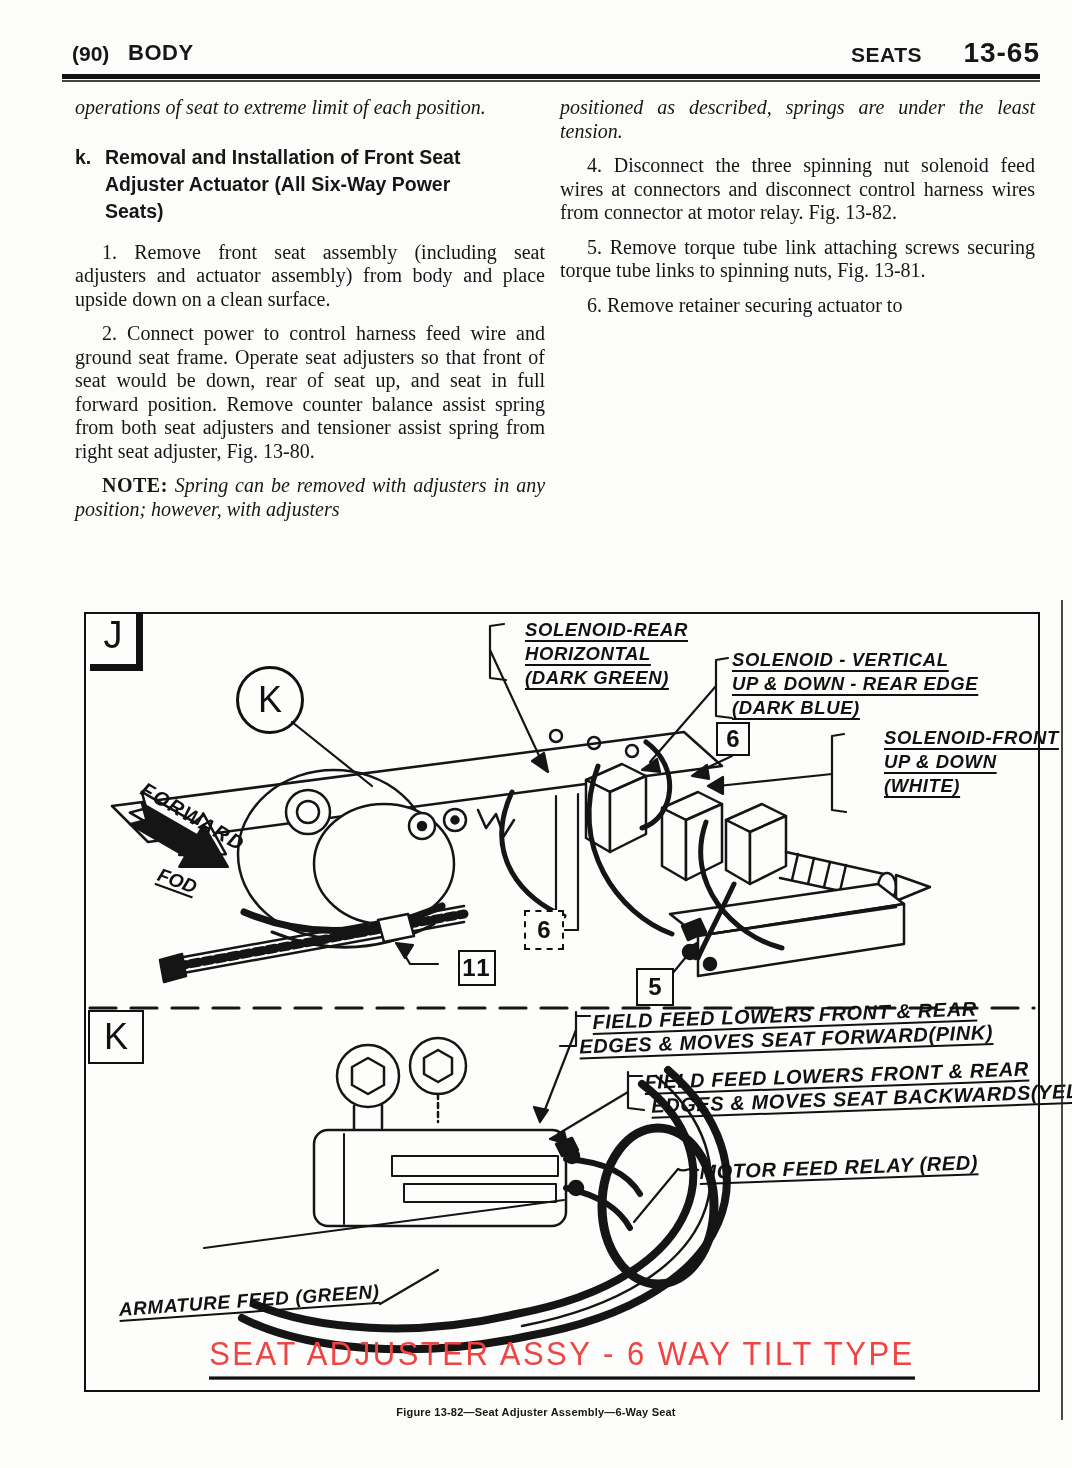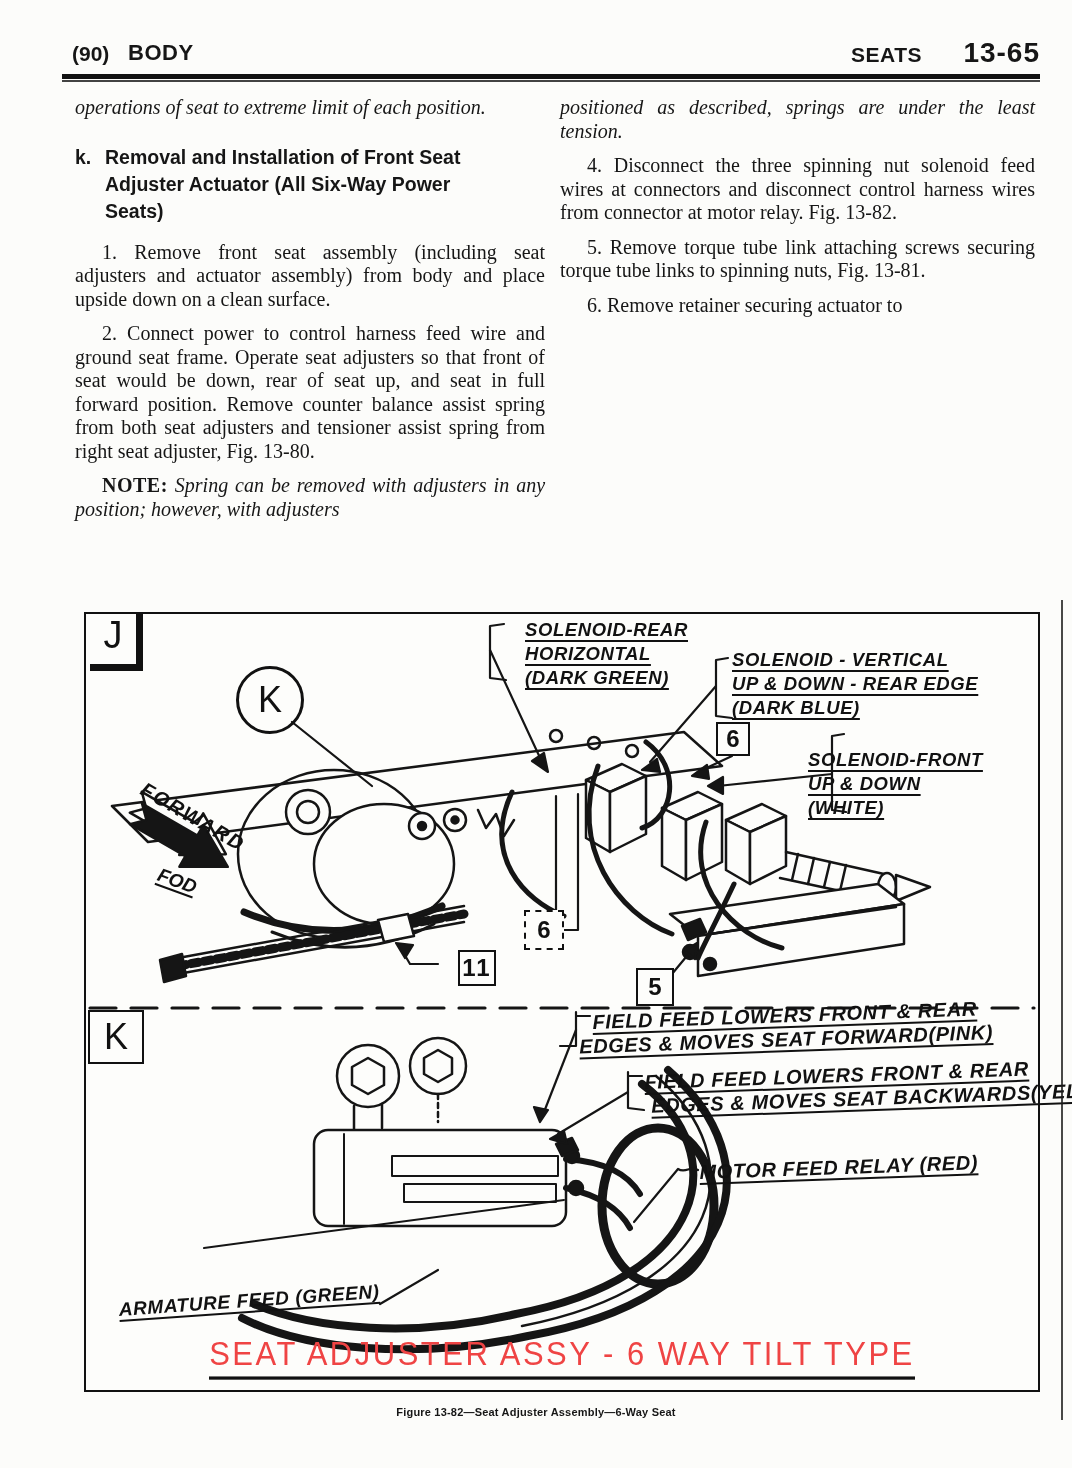--- a/index.html
+++ b/index.html
@@ -245,21 +245,21 @@
   <div class="ovl lbl" style="left:421px;top:4px;margin-left:18px;">
     <span>SOLENOID-REAR</span>
     <span>HORIZONTAL</span>
     <span>(DARK GREEN)</span>
   </div>
   <div class="ovl lbl" style="left:646px;top:34px;">
     <span>SOLENOID - VERTICAL</span>
     <span>UP &amp; DOWN - REAR EDGE</span>
     <span>(DARK BLUE)</span>
   </div>
-  <div class="ovl lbl" style="left:722px;top:112px;margin-top:22px;">
+  <div class="ovl lbl" style="left:798px;top:112px;">
     <span>SOLENOID-FRONT</span>
     <span>UP &amp; DOWN</span>
     <span>(WHITE)</span>
   </div>
 
   <div class="ovl lbl big r-2" style="left:506px;top:396px;font-size:20px;">
     <span>FIELD FEED LOWERS FRONT &amp; REAR</span>
     <span style="margin-left:-14px">EDGES &amp; MOVES SEAT FORWARD(PINK)</span>
   </div>
   <div class="ovl lbl big r-2" style="left:558px;top:456px;font-size:20px;">

